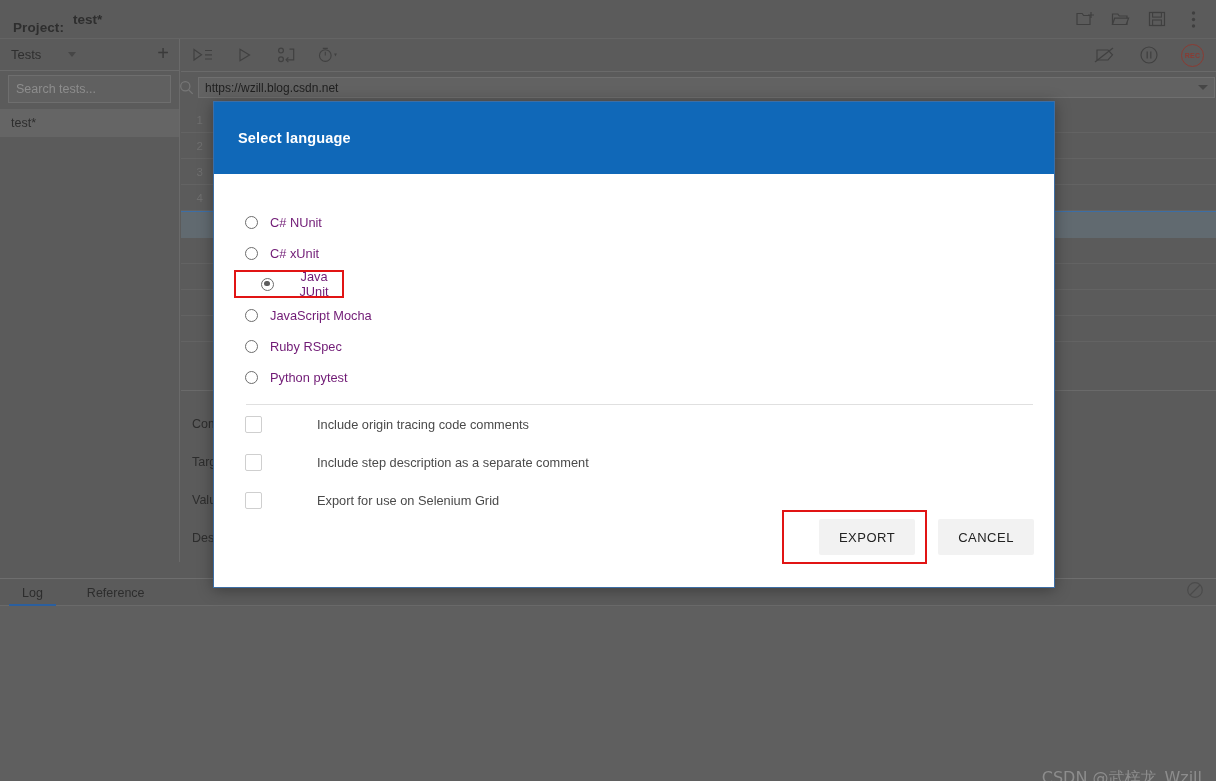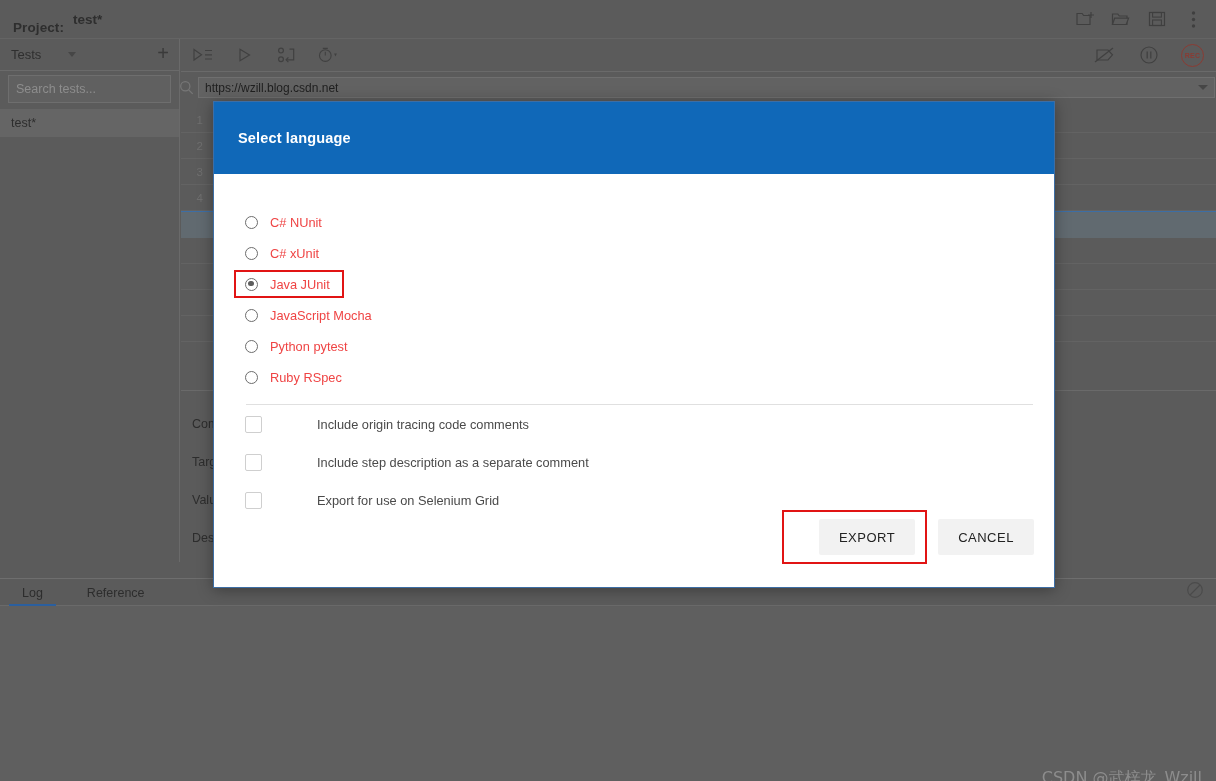--- a/index.html
+++ b/index.html
@@ -332,46 +332,47 @@
   }
   .radio-row {
     display: flex;
     align-items: center;
     height: 31px;
     padding-left: 11px;
     box-sizing: border-box;
   }
   .radio-row.highlighted {
     border: 2px solid #e11414;
-    padding-left: 9px;
+    padding-left: 25px;
     width: 110px;
     height: 28px;
     box-sizing: border-box;
     margin: 1px 0 2px 0;
+    text-align: center;
   }
   .radio-mark {
     width: 13px; height: 13px;
     border: 1.4px solid #6d6d6d;
     border-radius: 50%;
     box-sizing: border-box;
     flex: none;
     position: relative;
   }
   .radio-mark.checked::after {
     content: "";
     position: absolute;
     left: 2.4px; top: 2.4px;
     width: 5.6px; height: 5.6px;
     border-radius: 50%;
     background: #5d5d5d;
   }
   .radio-label {
     margin-left: 12px;
     font-size: 12.8px;
-    color: #ef4444;
+    color: #701a75;
   }
   #divider {
     height: 1px;
     background: #e0e0e0;
     margin: 11px 1px 0 12px;
   }
   .check-row {
     display: flex;
     align-items: center;
     height: 38px;
@@ -614,26 +615,26 @@
         <span class="radio-label">Java JUnit</span>
       </div>
 
       <div class="radio-row">
         <span class="radio-mark"></span>
         <span class="radio-label">JavaScript Mocha</span>
       </div>
 
       <div class="radio-row">
         <span class="radio-mark"></span>
-        <span class="radio-label">Python pytest</span>
+        <span class="radio-label">Ruby RSpec</span>
       </div>
 
       <div class="radio-row">
         <span class="radio-mark"></span>
-        <span class="radio-label">Ruby RSpec</span>
+        <span class="radio-label">Python pytest</span>
       </div>
     </div>
 
     <div id="divider"></div>
 
     <div>
       <div class="check-row">
         <span class="check-mark"></span>
         <span class="check-label">Include origin tracing code comments</span>
       </div>

